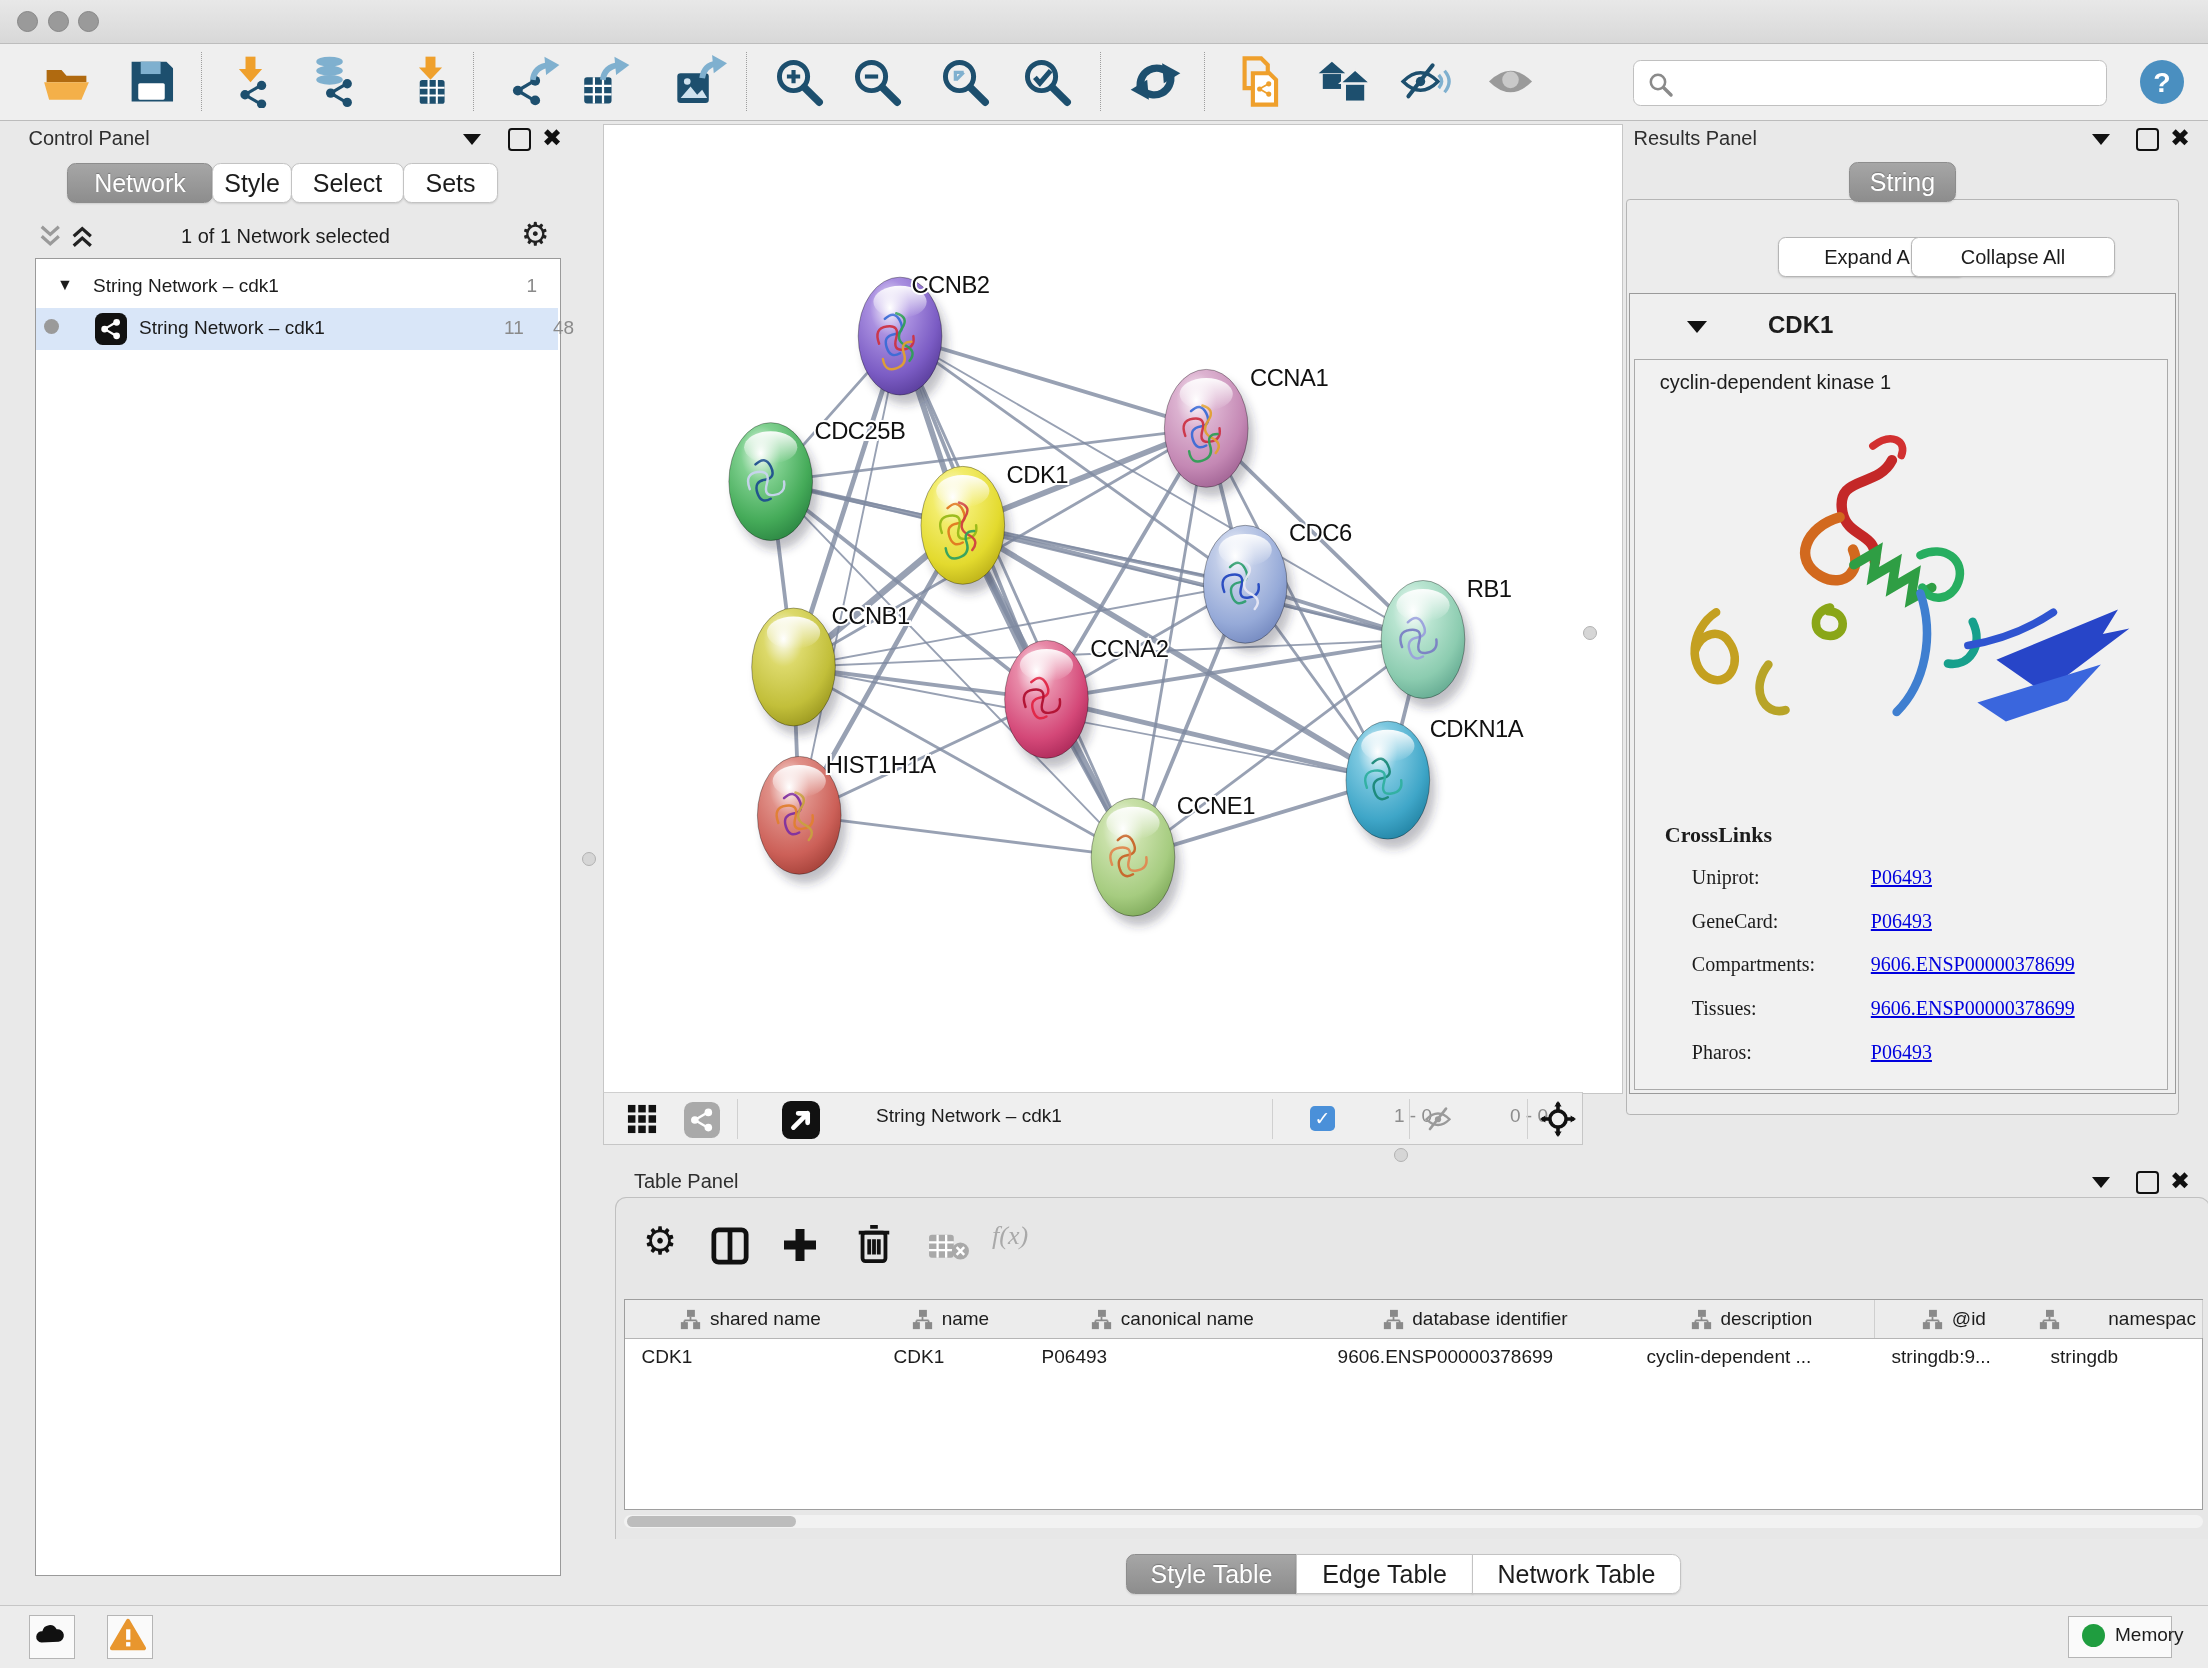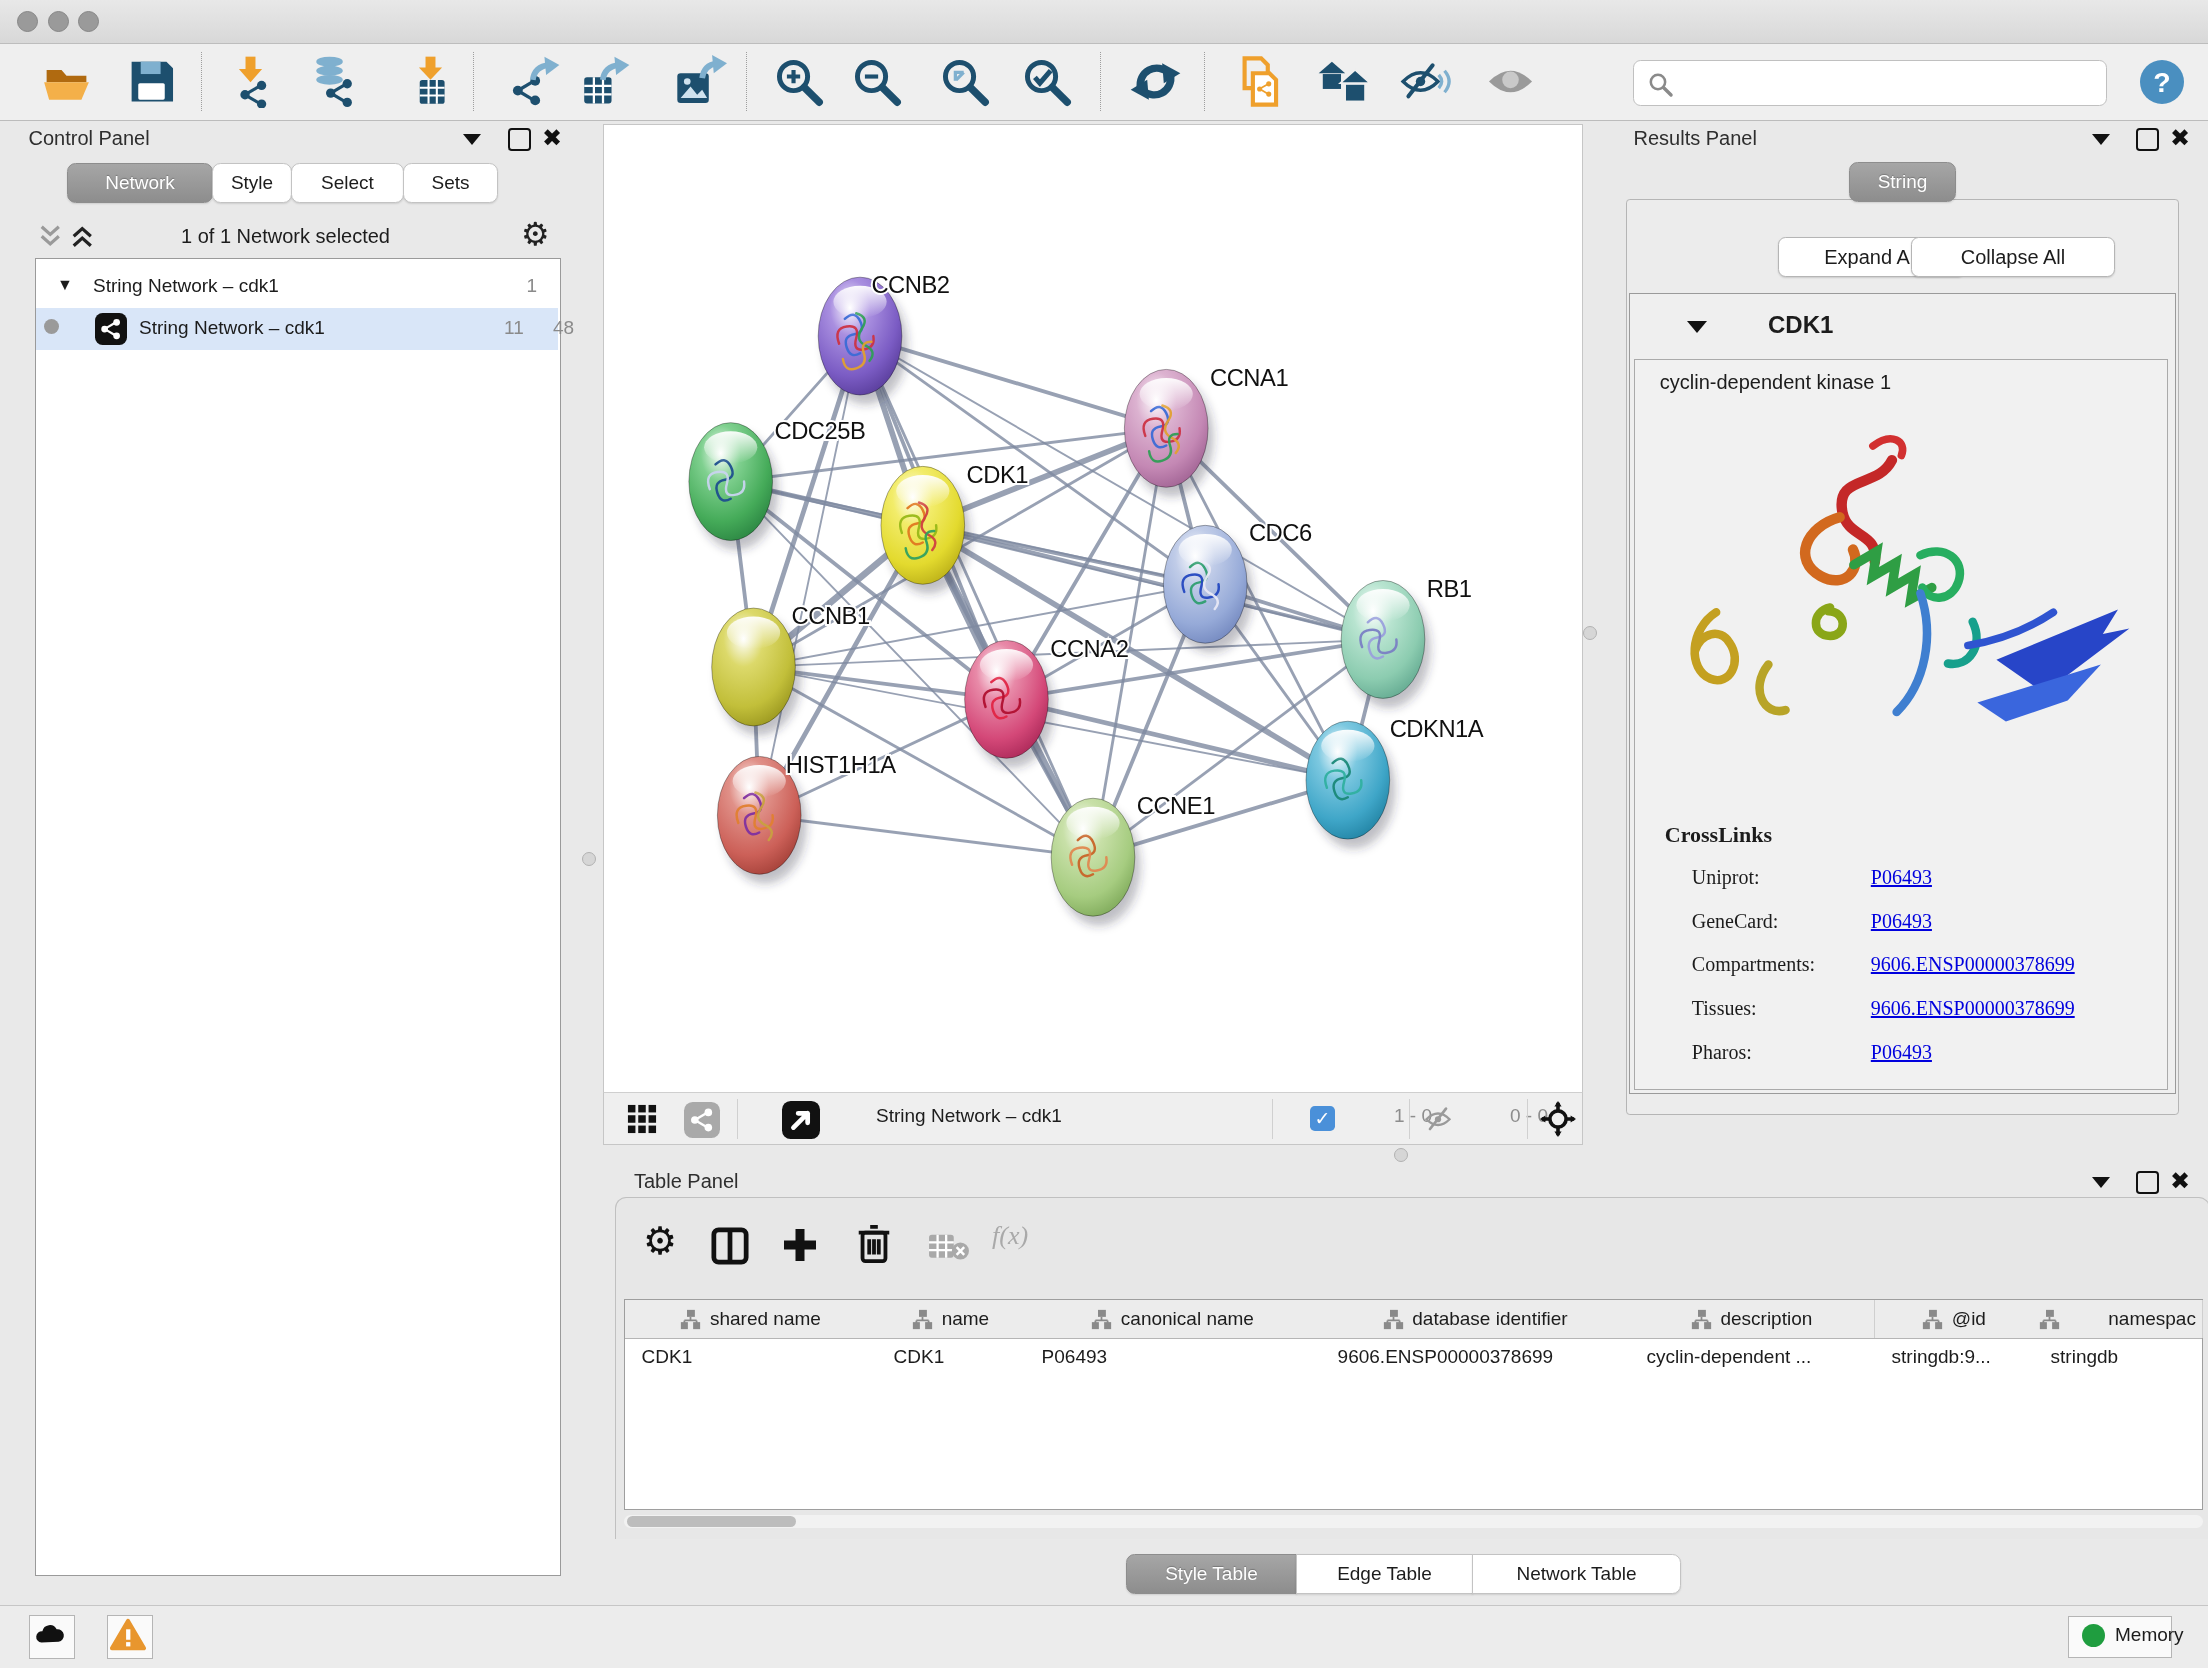--- a/index.html
+++ b/index.html
@@ -23,31 +23,31 @@
   .searchbox{left:1633px;top:16px;width:472px;height:44px;background:#fff;border:1px solid #c0c0c0;border-radius:7.6px;}
   .searchbox input{position:absolute;left:49px;top:3.8px;width:409px;height:32px;border:none;outline:none;font-size:19px;background:transparent;}
   .help-btn{left:2140px;top:16px;width:44px;height:44px;border-radius:50%;background:#4a8fc0;color:#fff;
     font-size:28.5px;font-weight:bold;text-align:center;line-height:44px;}
   
   .panel-title{font-size:20px;color:#2e2e2e;}
   .ph-caret{width:0;height:0;border-left:9.5px solid transparent;border-right:9.5px solid transparent;border-top:11.4px solid #111;}
   .ph-float{width:19px;height:19px;border:2.9px solid #111;border-radius:3.8px;background:transparent;}
   .ph-close{font-size:24px;font-weight:bold;color:#111;line-height:21px;}
   .tab{height:38px;border:1px solid #c3c3c3;background:#fff;border-radius:8.6px 8.6px 8.6px 8.6px;
-    font-size:19px;text-align:center;line-height:38px;color:#1c1c1c;box-shadow:0 1px 1.9px rgba(0,0,0,.12);}
+    font-size:25px;text-align:center;line-height:38px;color:#1c1c1c;box-shadow:0 1px 1.9px rgba(0,0,0,.12);}
   .tab.sel{background:linear-gradient(#a6a6a6,#8d8d8d);color:#fff;border-color:#8d8d8d;text-shadow:0 -1px 1px rgba(0,0,0,.25);}
   
   .tree-box{left:35px;top:258px;width:524px;height:1316px;background:#fff;border:1px solid #9a9a9a;}
   .tree-row{position:absolute;left:0;width:522px;height:42px;}
   .tree-row.sel{background:#d9e6f8;}
   .tree-label{font-size:19px;}
   .tree-count{font-size:19px;color:#8a8a8a;}
   .share-badge{width:32px;height:32px;border-radius:7.6px;background:#111;}
   
-  .net-panel{left:603px;top:124px;width:978px;height:968px;background:#fff;border:1px solid #c6c6c6;}
+  .net-panel{left:603px;top:124px;width:978px;height:968px;background:#fff;border:1px solid #c6c6c6;padding-left:40px;}
   .net-footer{left:603px;top:1092px;width:978px;height:51px;background:#efefef;border:1px solid #c6c6c6;border-top:1px solid #cfcfcf;}
   .nf-text{font-size:19px;color:#1c1c1c;}
   .nf-count{font-size:19px;color:#8d8d8d;margin-left:48px;}
   .nf-div{top:5.7px;width:0;height:40px;border-left:1px solid #d0d0d0;}
   .checkbox{width:25px;height:25px;border-radius:4.8px;background:#4a90d9;color:#fff;font-size:19px;line-height:25px;text-align:center;font-weight:bold;}
   .splitter-dot{width:12.4px;height:12.4px;border-radius:50%;background:#d6d6d6;border:1px solid #b2b2b2;}
   
   .rp-outer{left:1626px;top:199px;width:551px;height:914px;background:#ececec;border:1px solid #b5b5b5;border-radius:3.8px;}
   .btn{background:#fff;border:1px solid #b5b5b5;border-radius:7.6px;font-size:20px;text-align:center;box-shadow:0 1px 1.9px rgba(0,0,0,.15);}
   .rp-section{left:1629px;top:293px;width:545px;height:799px;background:#efefef;border:1.9px solid #9a9a9a;}

